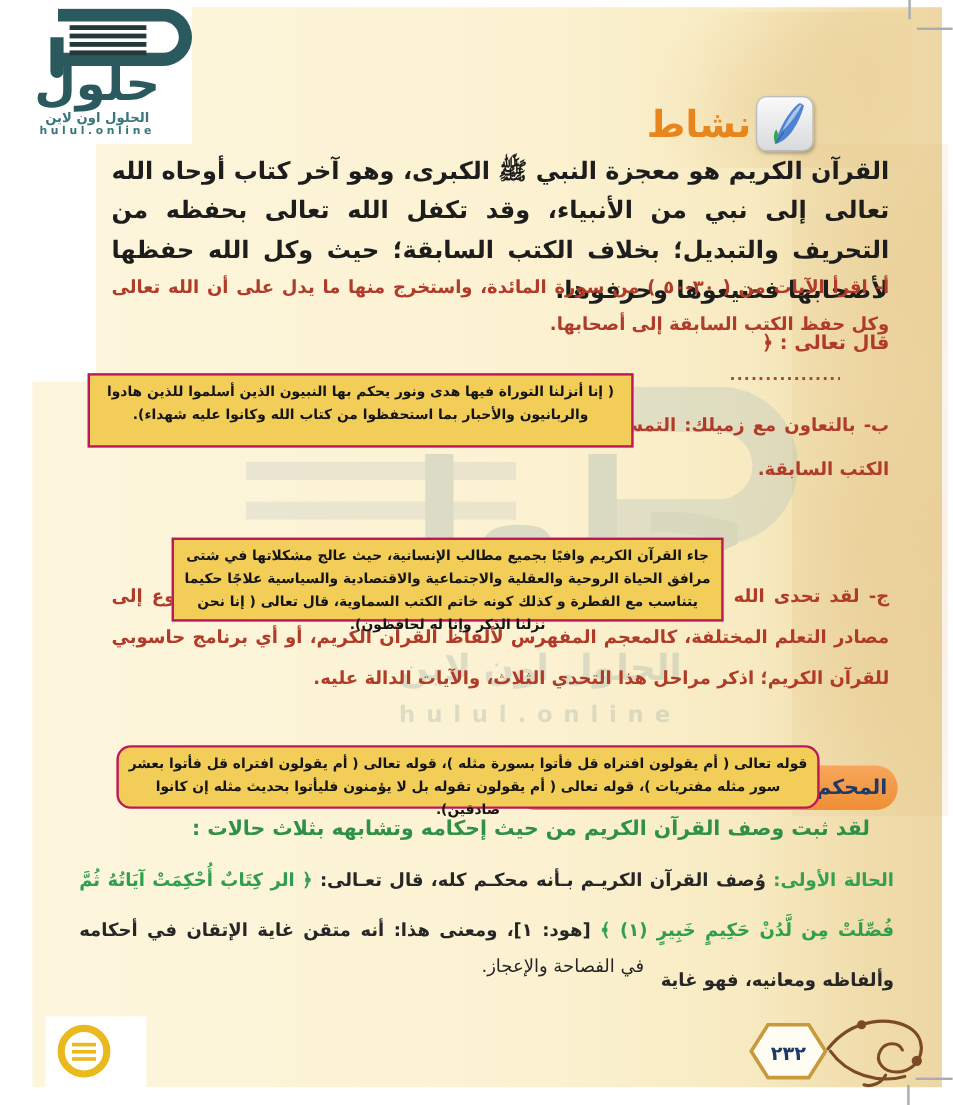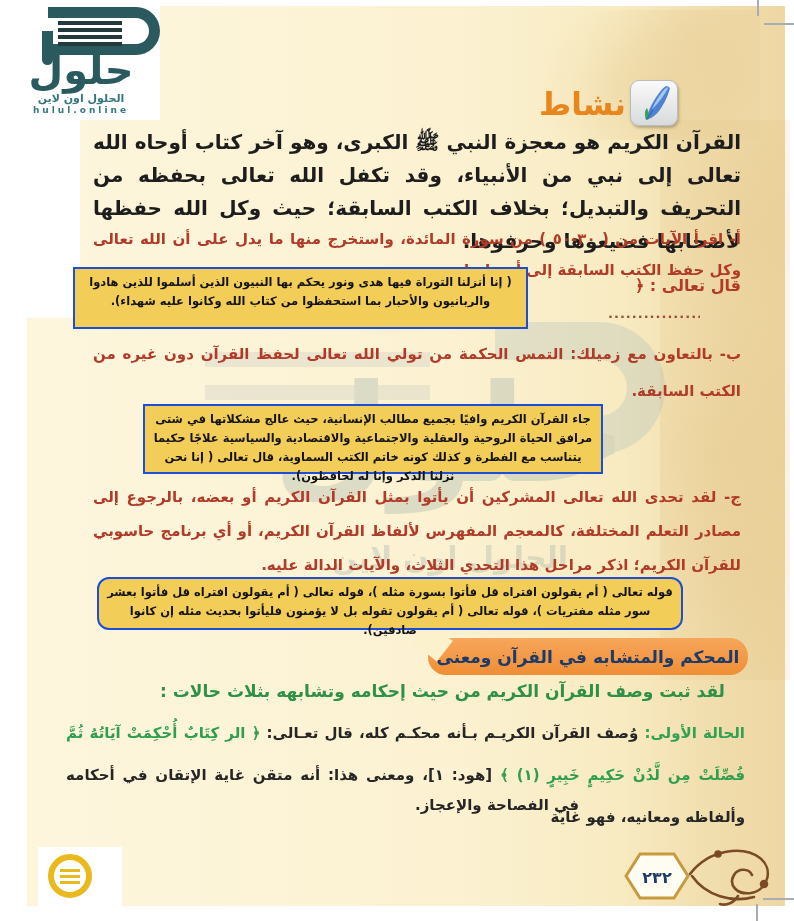--- a/index.html
+++ b/index.html
@@ -121,23 +121,23 @@
     position:absolute; right:53px; top:276px;
     font-size:16px; font-weight:700; color:#b03b28; direction:rtl; z-index:3;
   }
   .dots {
     position:absolute; left:608px; top:306px; width:92px; z-index:3;
     font-size:13px; font-weight:700; color:#9c4a3a; letter-spacing:1px; overflow:hidden;
     white-space:nowrap;
   }
   
   .abox {
-    position:absolute; background:#f2ce59; border:2px solid #1d4ed8; z-index:4;
+    position:absolute; background:#f2ce59; border:2px solid #be185d; z-index:4;
     direction:rtl; text-align:center; color:#141414;
-    font-size:11.5px; font-weight:700; line-height:1.65; padding:4px 8px;
+    font-size:11.5px; font-weight:700; line-height:1.65; padding:4px 8px;margin-top:44px;
   }
   .box-a { left:73px;  top:267px; width:455px; height:62px; }
   .box-b { left:143px; top:404px; width:460px; height:70px;text-align:center; }
   .box-c { left:97px;  top:577px; width:586px; height:53px;border-radius:12px; }
   
   .section-label {
     position:absolute; left:428px; top:638px; width:320px; height:37px; z-index:3;
     background:linear-gradient(180deg,#f7a65b,#ef8e35);
     border-radius:8px 18px 18px 18px;
     display:flex; align-items:center; justify-content:center;
@@ -156,21 +156,21 @@
   }
   .case-par {
     position:absolute; left:66px; top:712px; width:679px;
     font-size:15px; line-height:42px; font-weight:600; color:#262626;
     direction:rtl; text-align:justify; z-index:3;
   }
   .case-par .green { color:#33a052; font-weight:700; }
   .case-par .verse { color:#2f9e4f; font-weight:700; }
   .case-tail {
     position:absolute; right:215px; top:796px; width:220px;
-    font-size:15px; font-weight:700; color:#262626; direction:rtl; text-align:right; z-index:3;
+    font-size:15px; font-weight:400; color:#262626; direction:rtl; text-align:center; z-index:3;
   }
   
   .badge { position:absolute; left:44px; top:852px; width:52px; height:50px; z-index:5; }
   .badge .ring {
     position:absolute; left:4px; top:2px; width:44px; height:44px; border-radius:50%;
     border:6px solid #e9b91e;
     box-shadow:inset 0 0 0 2px #fff8;
   }
   .badge .bar { position:absolute; left:16px; width:20px; height:3px; background:#e9b91e; }
   .badge .bar.r1 { top:17px; }

